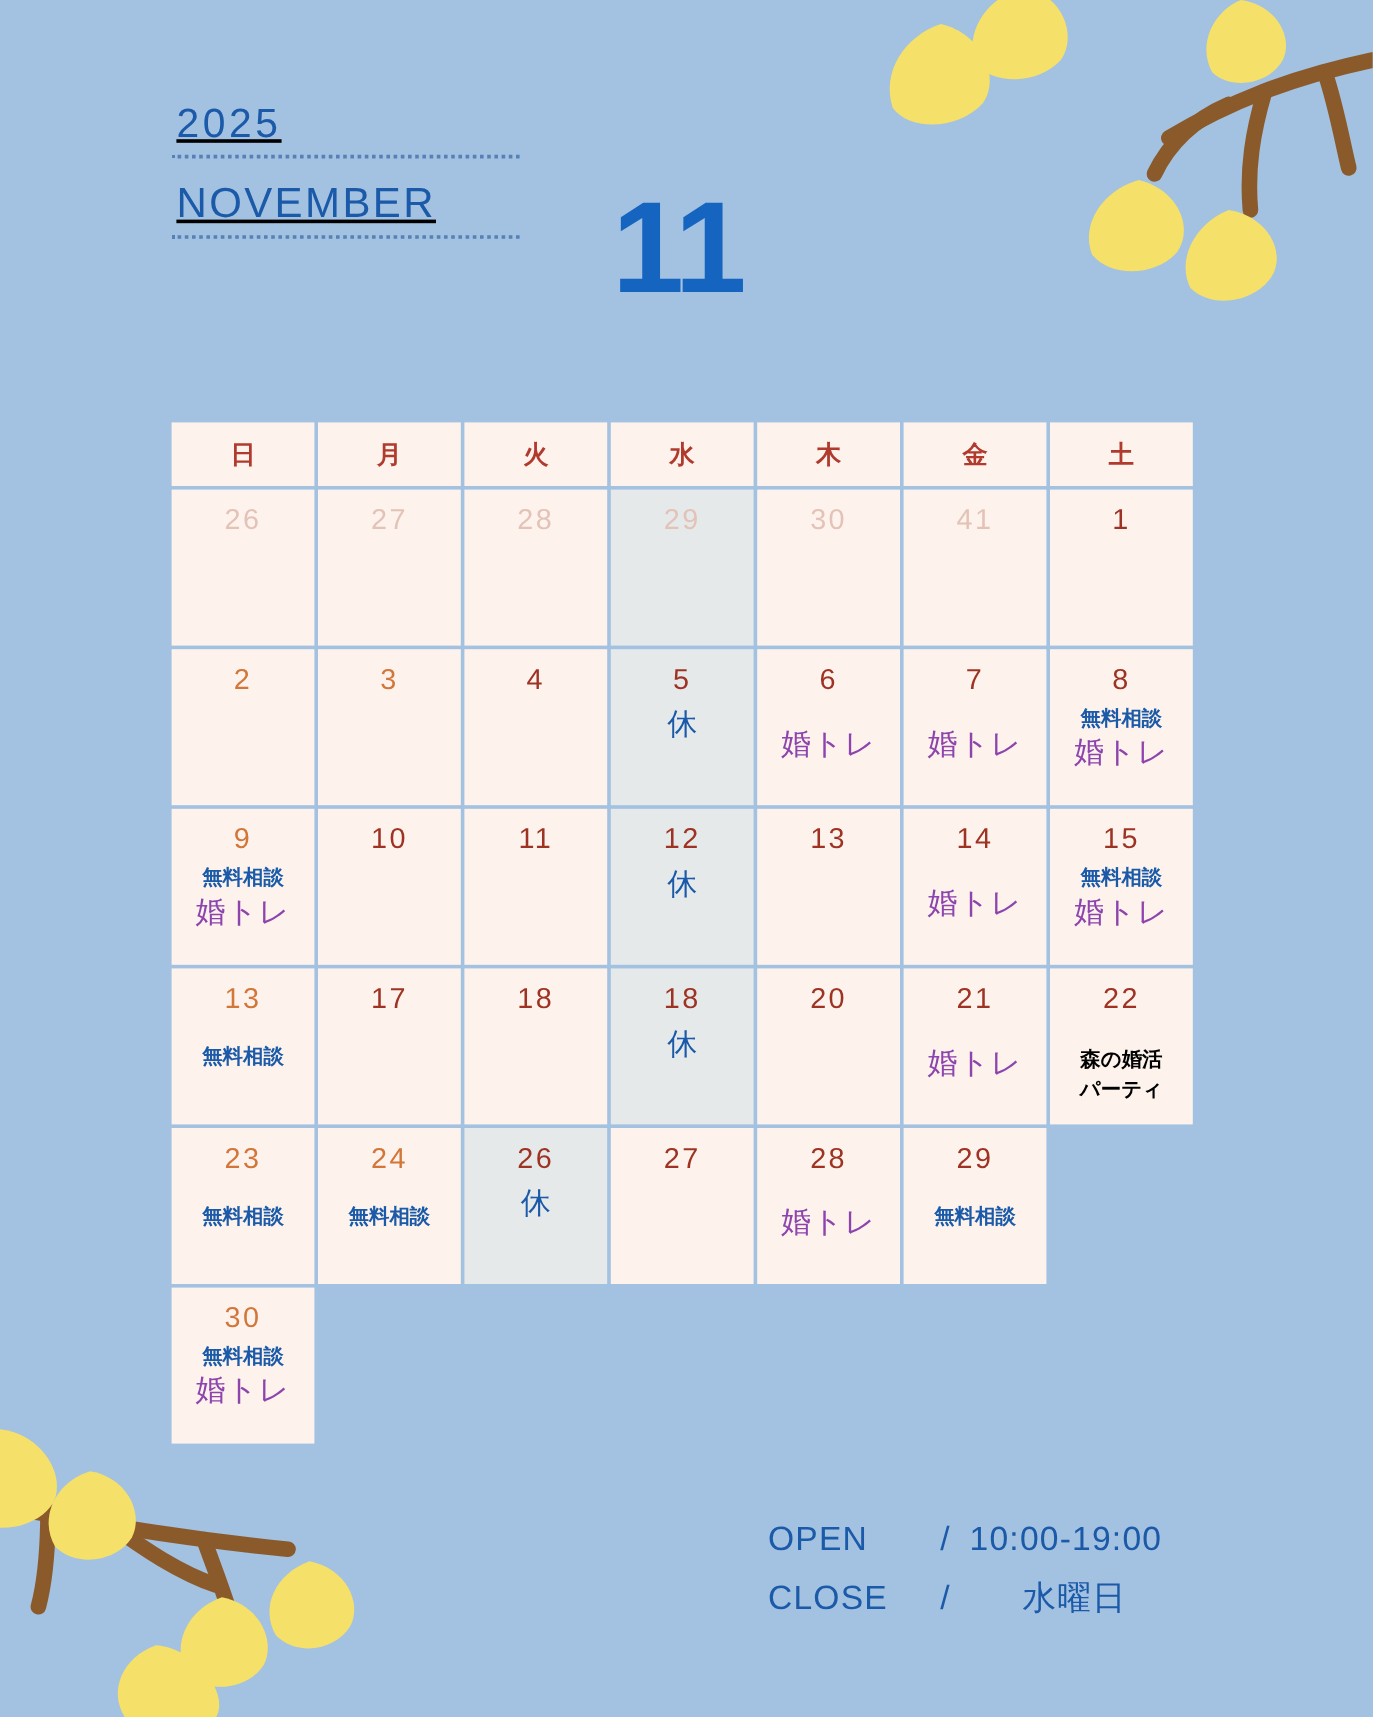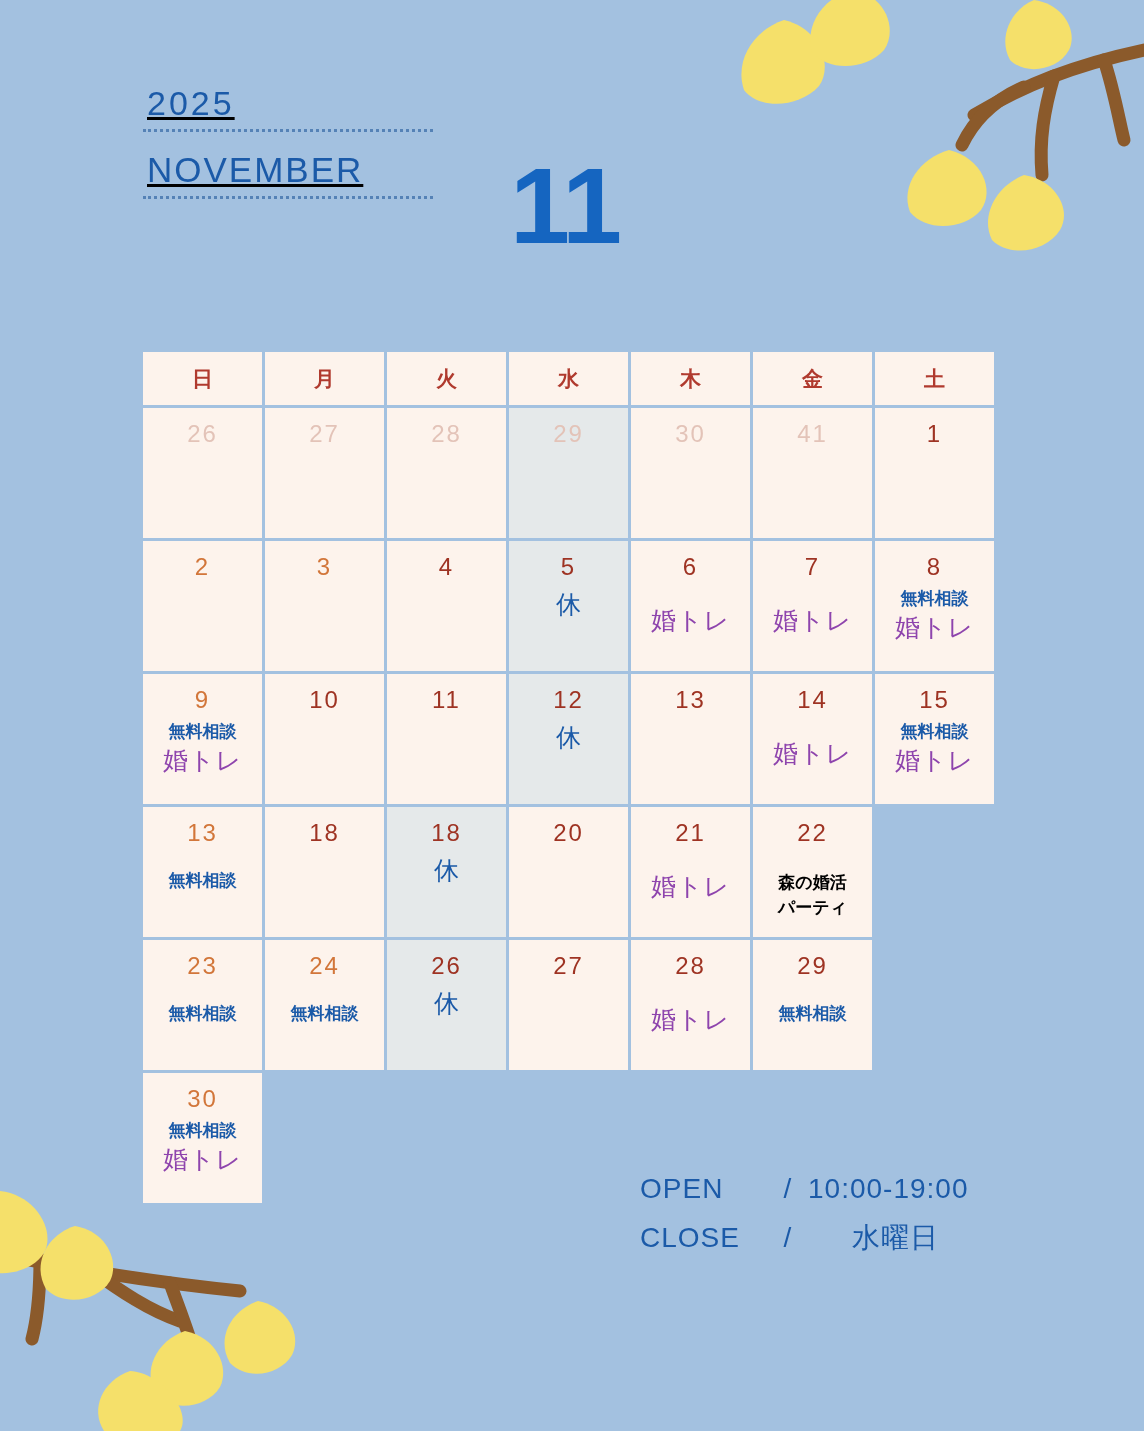--- a/index.html
+++ b/index.html
@@ -94,21 +94,21 @@
   }
   .ev-konren { font-size: 25px; color: #8e44ad; letter-spacing: 1px; }
   .ev-free { font-size: 17px; color: #1b5aa8; font-weight: bold; letter-spacing: 0px; }
   .ev-rest { font-size: 25px; color: #1b5aa8; }
   .ev-party { font-size: 17px; color: #000000; font-weight: bold; line-height: 1.5; }
   .ev-small-gap { margin-top: 22px; }
 
   
   #hours {
     position: absolute;
-    left: 640px; top: 1173px;
+    left: 640px; top: 1267px;
     color: #1b5aa8;
     font-size: 28px;
     letter-spacing: 1px;
   }
   #hours .line { display: flex; align-items: baseline; margin-bottom: 14px; }
   #hours .lbl { width: 128px; }
   #hours .sep { width: 40px; text-align: center; }
   #hours .val { }
   #hours .val.wed { padding-left: 44px; }
 </style>
@@ -276,20 +276,24 @@
         </div>
       </div>
       <div class="row">
         <div class="cell daycell">
           <div class="daynum orange">13</div>
           <div class="ev ev-small-gap">
             <div class="ev-free">無料相談</div>
           </div>
         </div>
         <div class="cell daycell">
+          <div class="daynum dark">17</div>
+          <div class="ev"></div>
+        </div>
+        <div class="cell daycell">
           <div class="daynum dark">18</div>
           <div class="ev"></div>
         </div>
         <div class="cell daycell wed">
           <div class="daynum dark">18</div>
           <div class="ev">
             <div class="ev-rest">休</div>
           </div>
         </div>
         <div class="cell daycell">

